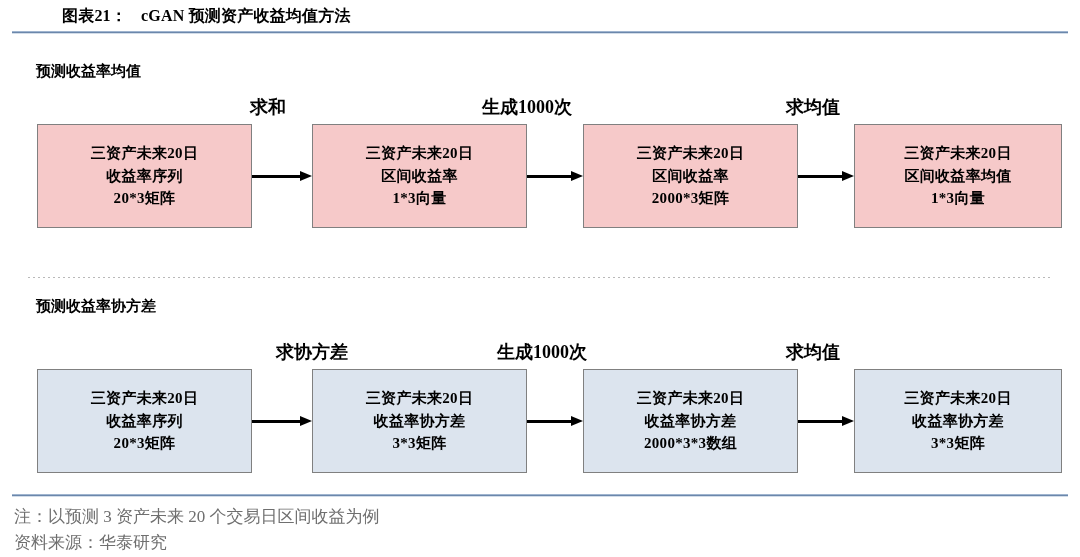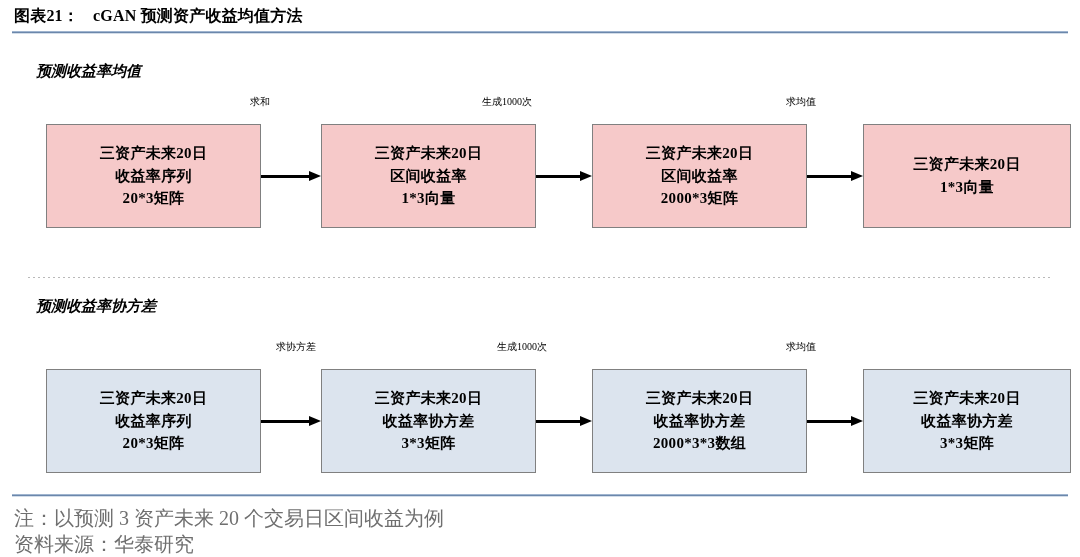--- a/index.html
+++ b/index.html
@@ -19,46 +19,45 @@
   
   .exhibit-title {
     position: absolute;
     left: 14px;
     top: 6px;
     font-size: 16px;
     font-weight: bold;
     letter-spacing: 0.2px;
     white-space: nowrap;
   }
-  .exhibit-title .num { margin-right: 14px; }
+  .exhibit-title .num { margin-right: 14px; margin-left: 48px; }
 
   .title-rule {
     position: absolute;
     left: 12px;
     top: 31px;
     width: 1056px;
     height: 3px;
     background: linear-gradient(to bottom, #9fb4cf 0 1px, #6b87ab 1px 2px, #d3dde9 2px 3px);
   }
 
   
   .section-heading {
     position: absolute;
     font-size: 15px;
     font-weight: bold;
     white-space: nowrap;
-    font-style: italic;
   }
   #sec1-heading { left: 36px; top: 62px; }
   #sec2-heading { left: 36px; top: 297px; }
 
   
   .flow-row {
     position: absolute;
-    left: 16px;
+    left: 7px;
     width: 932px;
     height: 120px;
   }
   #row-mean { top: 124px; }
   #row-cov  { top: 369px; }
 
   .flow-box {
     position: absolute;
     top: 0;
     height: 104px;
@@ -108,22 +107,22 @@
     border-bottom: 5.5px solid transparent;
     border-left: 12px solid #000000;
   }
   .arrow-0 { left: 245px; width: 60px; }
   .arrow-1 { left: 520px; width: 56px; }
   .arrow-2 { left: 791px; width: 56px; }
 
   
   .arrow-label {
     position: absolute;
-    font-size: 10px;
-    font-weight: normal;
+    font-size: 18px;
+    font-weight: bold;
     white-space: nowrap;
   }
 
   
   .dotted-sep {
     position: absolute;
     left: 28px;
     top: 277px;
     width: 1024px;
     height: 1px;
@@ -135,21 +134,21 @@
     position: absolute;
     left: 12px;
     top: 494px;
     width: 1056px;
     height: 3px;
     background: linear-gradient(to bottom, #9fb4cf 0 1px, #6b87ab 1px 2px, #d3dde9 2px 3px);
   }
   .footer-note {
     position: absolute;
     left: 14px;
-    font-size: 20px;
+    font-size: 17px;
     color: #6f6f6f;
     white-space: nowrap;
   }
   #note-line { top: 505px; }
   #source-line { top: 531px; }
 </style>
 </head>
 <body>
 
 <div class="exhibit-title">
@@ -189,20 +188,21 @@
     <span class="box-line">2000*3矩阵</span>
   </div>
 
   <div class="arrow arrow-2">
     <span class="shaft"></span>
     <span class="head"></span>
   </div>
 
   <div class="flow-box pink box-pos-3">
     <span class="box-line">三资产未来20日</span>
+    <span class="box-line">区间收益率均值</span>
     <span class="box-line">1*3向量</span>
   </div>
 </div>
 
 <div class="arrow-label" style="left:250px; top:95px;">求和</div>
 <div class="arrow-label" style="left:482px; top:95px;">生成1000次</div>
 <div class="arrow-label" style="left:786px; top:95px;">求均值</div>
 
 <div class="dotted-sep"></div>
 

